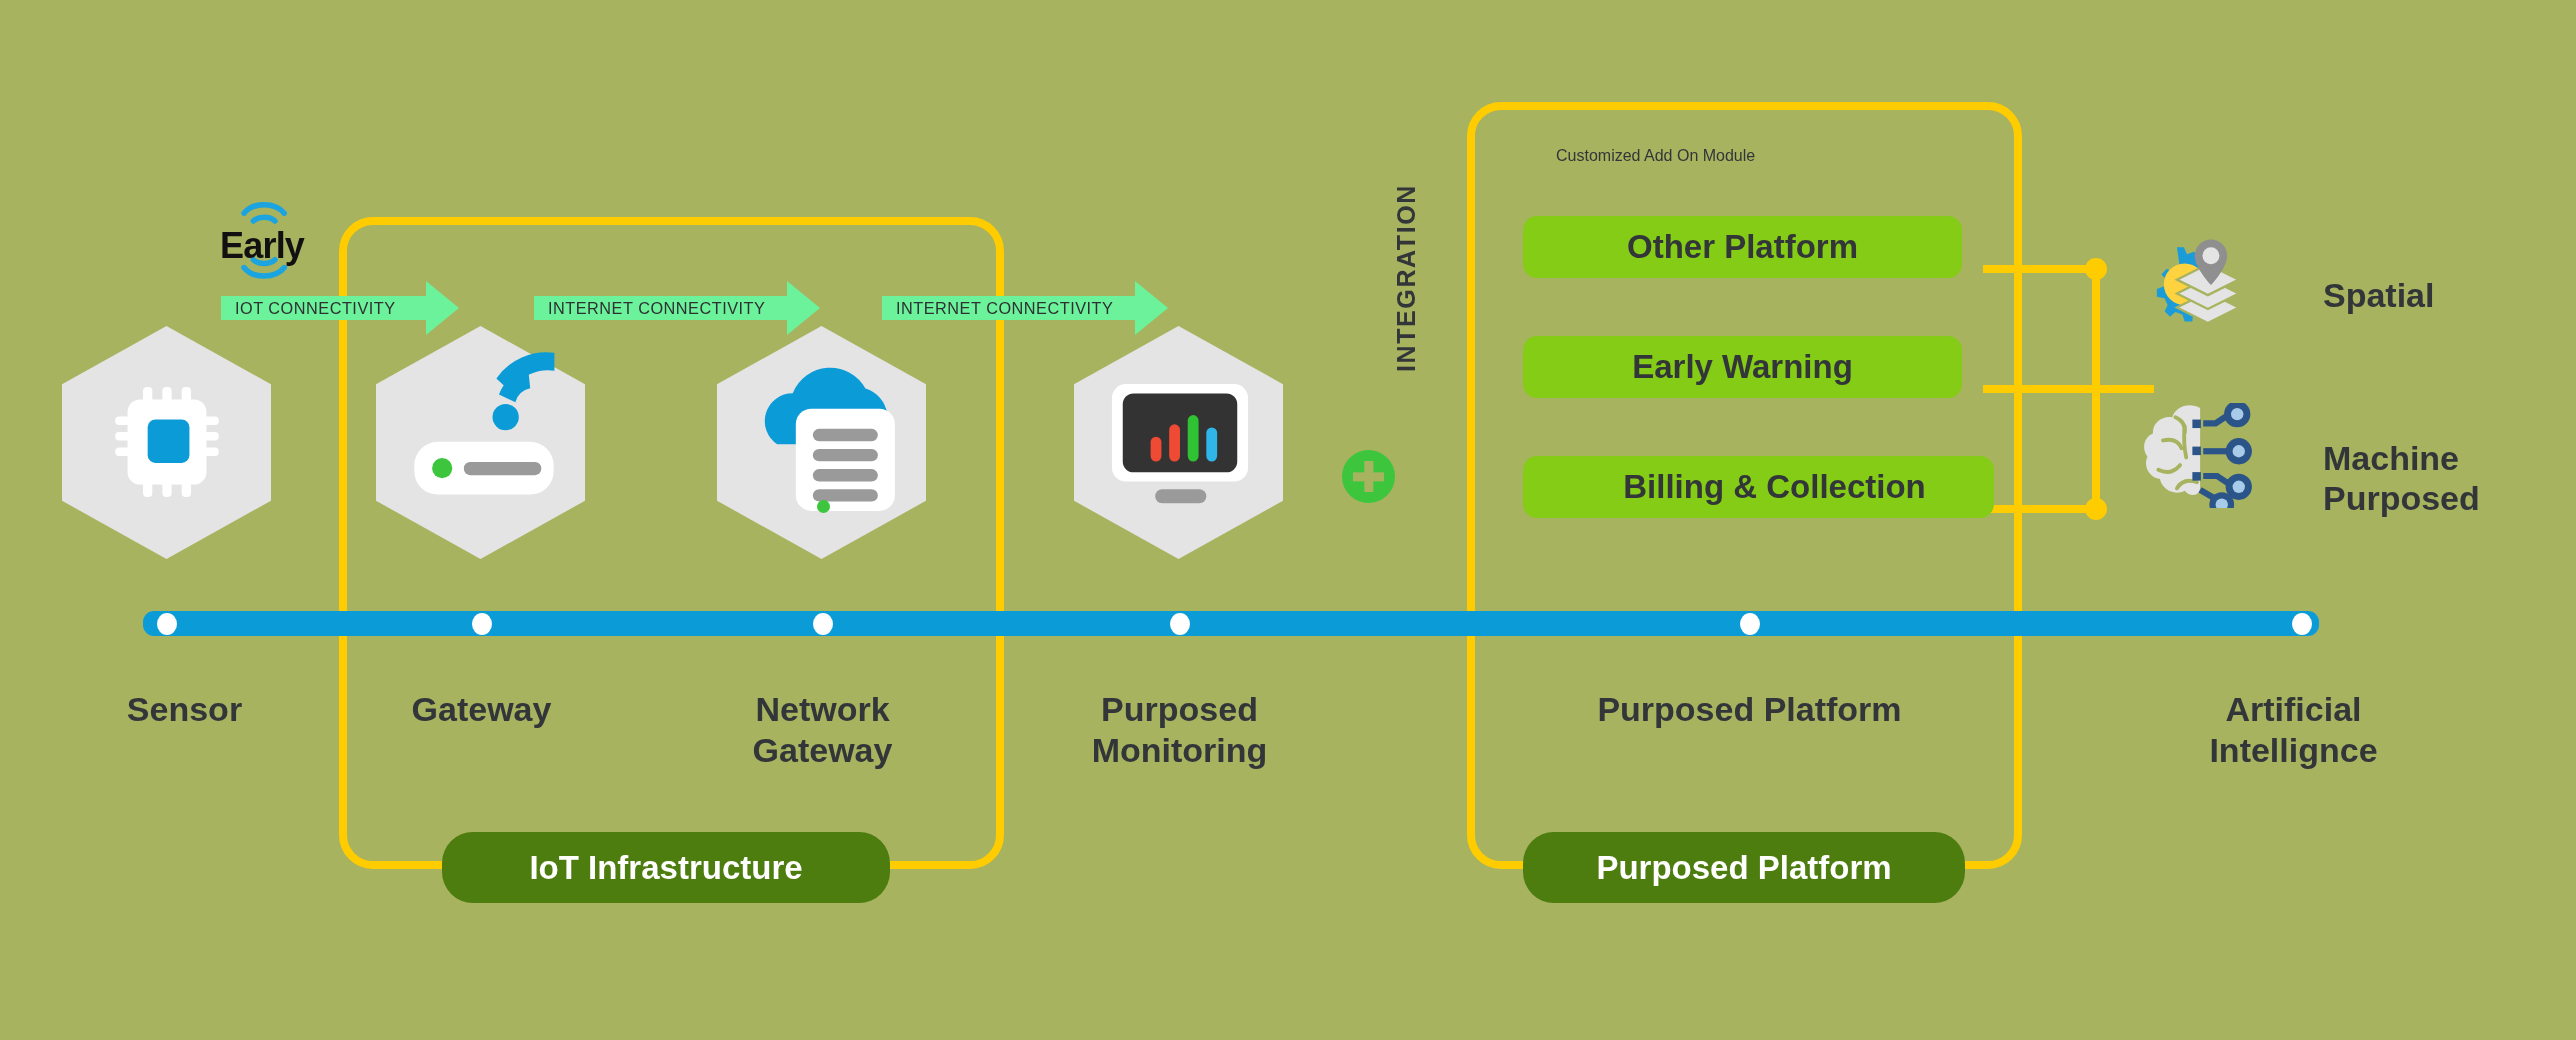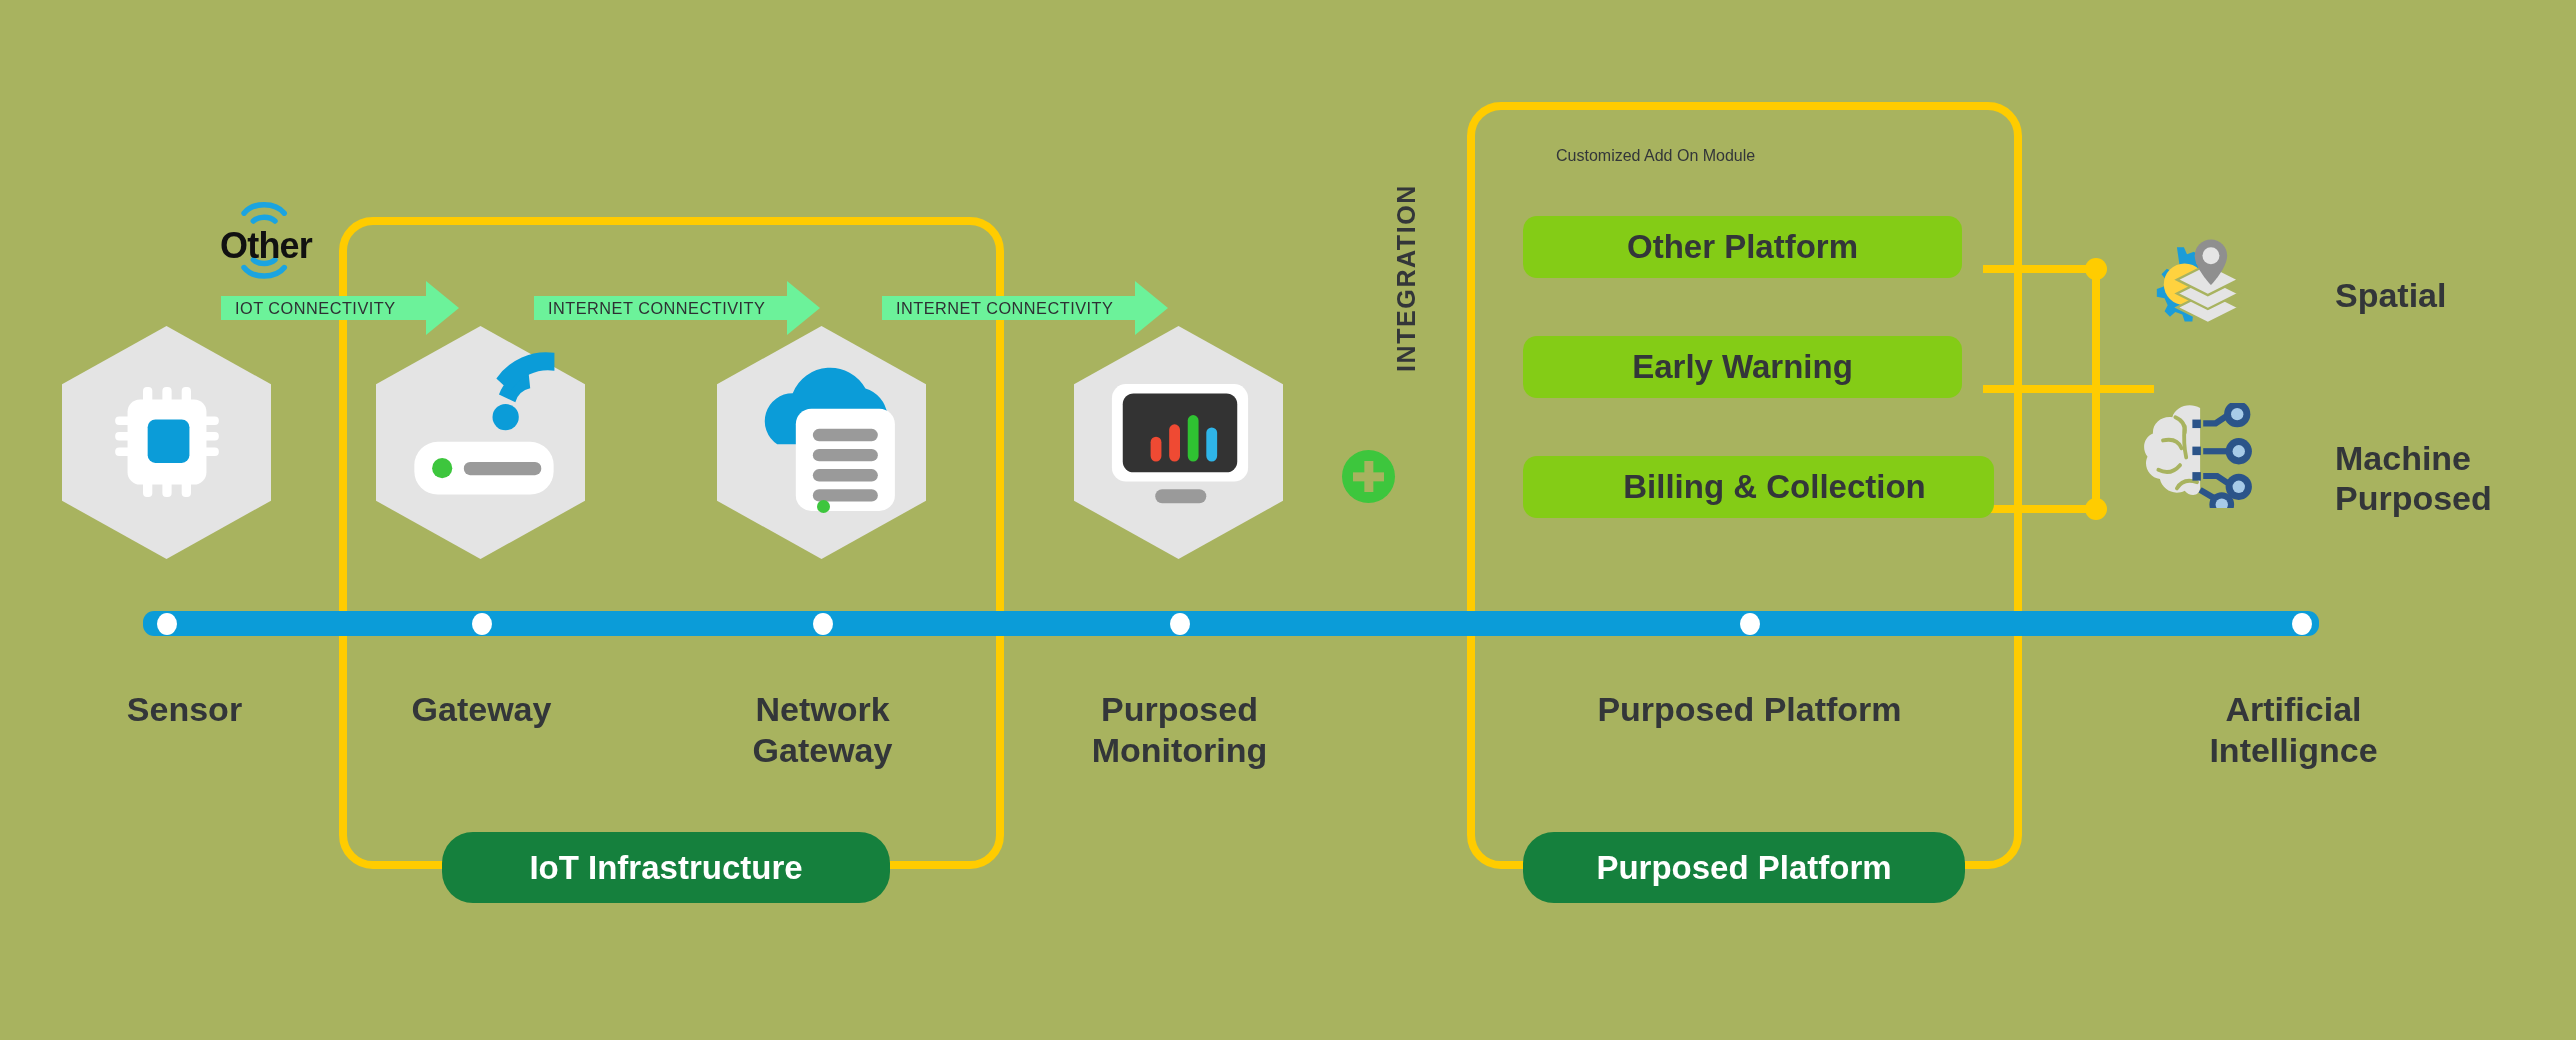--- a/index.html
+++ b/index.html
@@ -90,21 +90,21 @@
     font-weight: bold;
     font-size: 34px;
     line-height: 1.22;
     z-index: 6;
     font-family: "Liberation Sans", sans-serif;
   }
 
   
   .pill {
     position: absolute;
-    background: #15803d;
+    background: #4d7c0f;
     color: #ffffff;
     font-weight: bold;
     font-size: 33px;
     border-radius: 31px;
     display: flex;
     align-items: center;
     justify-content: center;
     z-index: 12;
     font-family: "Liberation Sans", sans-serif;
   }
@@ -171,21 +171,20 @@
 
   
   .ai-label {
     position: absolute;
     color: #333639;
     font-weight: bold;
     font-size: 34px;
     line-height: 1.18;
     z-index: 6;
     font-family: "Liberation Sans", sans-serif;
-    margin-left: 12px;
   }
 
   
   .lora-text {
     position: absolute;
     color: #111111;
     font-weight: bold;
     font-size: 36px;
     letter-spacing: -0.8px;
     z-index: 6;
@@ -218,21 +217,21 @@
   <div class="abs" style="left:213px; top:190px; width:155px; height:93px;">
     <svg width="155" height="93" viewBox="0 0 200 120">
       <g stroke="#1ba4e0" stroke-width="7" fill="none" stroke-linecap="round">
         <path d="M 40 30 A 30 22 0 0 1 92 30"></path>
         <path d="M 52 40 A 18 13 0 0 1 80 40"></path>
         <path d="M 40 100 A 30 22 0 0 0 92 100"></path>
         <path d="M 52 90 A 18 13 0 0 0 80 90"></path>
       </g>
     </svg>
   </div>
-  <div class="lora-text" style="left:220px; top:225px;">Other</div>
+  <div class="lora-text" style="left:220px; top:225px;">Early</div>
 
   <div class="arrow" style="left:221px; top:296px; width:205px;">
     <span class="arrow-label">IOT CONNECTIVITY</span>
     <span class="arrow-head"></span>
   </div>
 
   <div class="arrow" style="left:534px; top:296px; width:253px;">
     <span class="arrow-label">INTERNET CONNECTIVITY</span>
     <span class="arrow-head"></span>
   </div>

